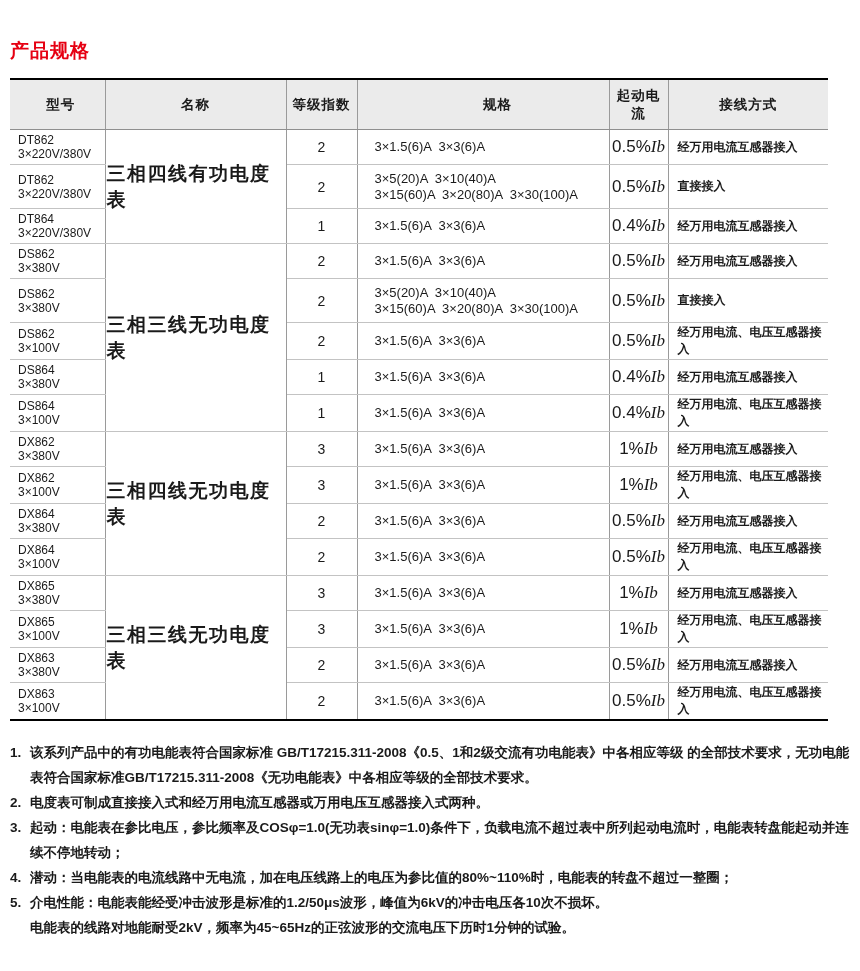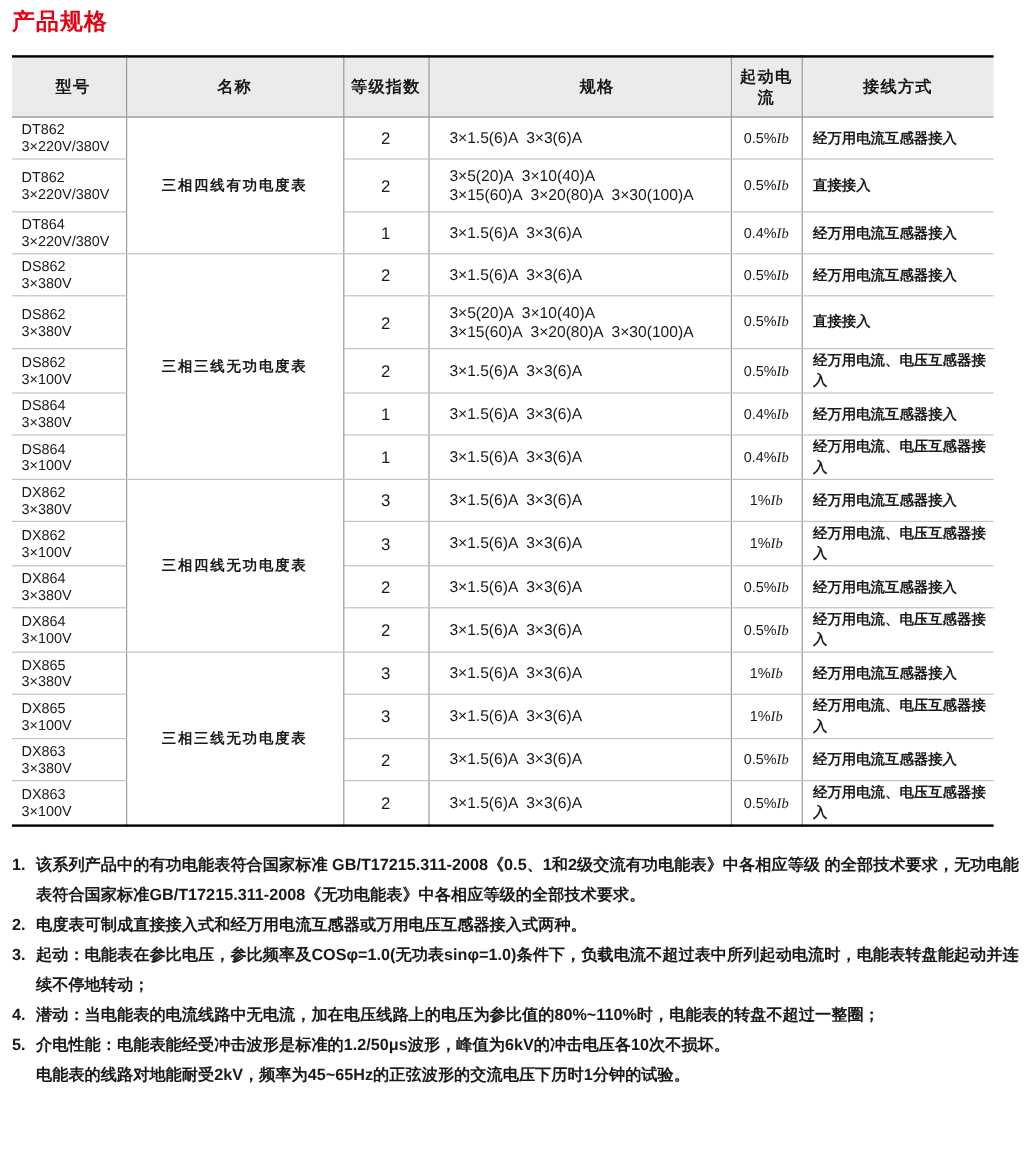--- a/index.html
+++ b/index.html
@@ -5,21 +5,21 @@
   html,body { margin:0; padding:0; background:#ffffff; }
   body {
     width:860px; height:971px; overflow:hidden;
     font-family:"Liberation Sans","DejaVu Sans",sans-serif;
     color:#1a1a1a;
   }
   .page { padding:7px 10px 0 10px; }
 
   .sec-title {
     color:#e60012; font-size:19px; font-weight:bold;
-    letter-spacing:1px; line-height:24px;
+    letter-spacing:1px; line-height:24px;margin-top:32px;
   }
 
   table.spec {
     border-collapse:collapse; table-layout:fixed;
     width:818px; margin-top:15px;
     border-top:2px solid #000; border-bottom:2px solid #000;
   }
   table.spec th {
     background:#ebebeb; height:47px;
     font-size:13.5px; font-weight:bold;
@@ -30,24 +30,24 @@
   table.spec th:last-child, table.spec td:last-child { border-right:none; }
   table.spec td { border-bottom:1px solid #c3c3c3; }
   tr.t-row { height:35px; }
   tr.t-row.tall { height:44px; }
 
   th.h-model, th.h-spec { text-align:left; }
   th.h-model { padding-left:8px; }
   th.h-spec  { padding-left:30px; }
 
   td.c-model { padding-left:8px; font-size:12px; line-height:14px; }
-  td.c-name  { text-align:center; font-size:12px; font-weight:bold; letter-spacing:1.5px; }
+  td.c-name  { text-align:left; font-size:19px; font-weight:bold; letter-spacing:1.5px; }
   td.c-grade { text-align:center; font-size:14px; }
   td.c-spec  { padding-left:17px; font-size:13px; line-height:16px; white-space:pre-wrap; }
-  td.c-curr  { text-align:center; font-size:12px; }
+  td.c-curr  { text-align:center; font-size:17px; }
   td.c-wire  { padding-left:9px; font-size:12px; font-weight:bold;margin-left:40px; }
   .ib { font-style:italic; font-family:"Liberation Serif","DejaVu Serif",serif; }
 
   .tech { margin-top:19px; }
   .tech-list { margin-top:7px; width:846px; }
   .ti { display:flex; font-size:13.5px; line-height:25px; font-weight:bold; color:#1a1a1a; }
   .ti-num { width:20px; flex:none; }
   .ti-body { flex:1; }
 </style>
 </head>

